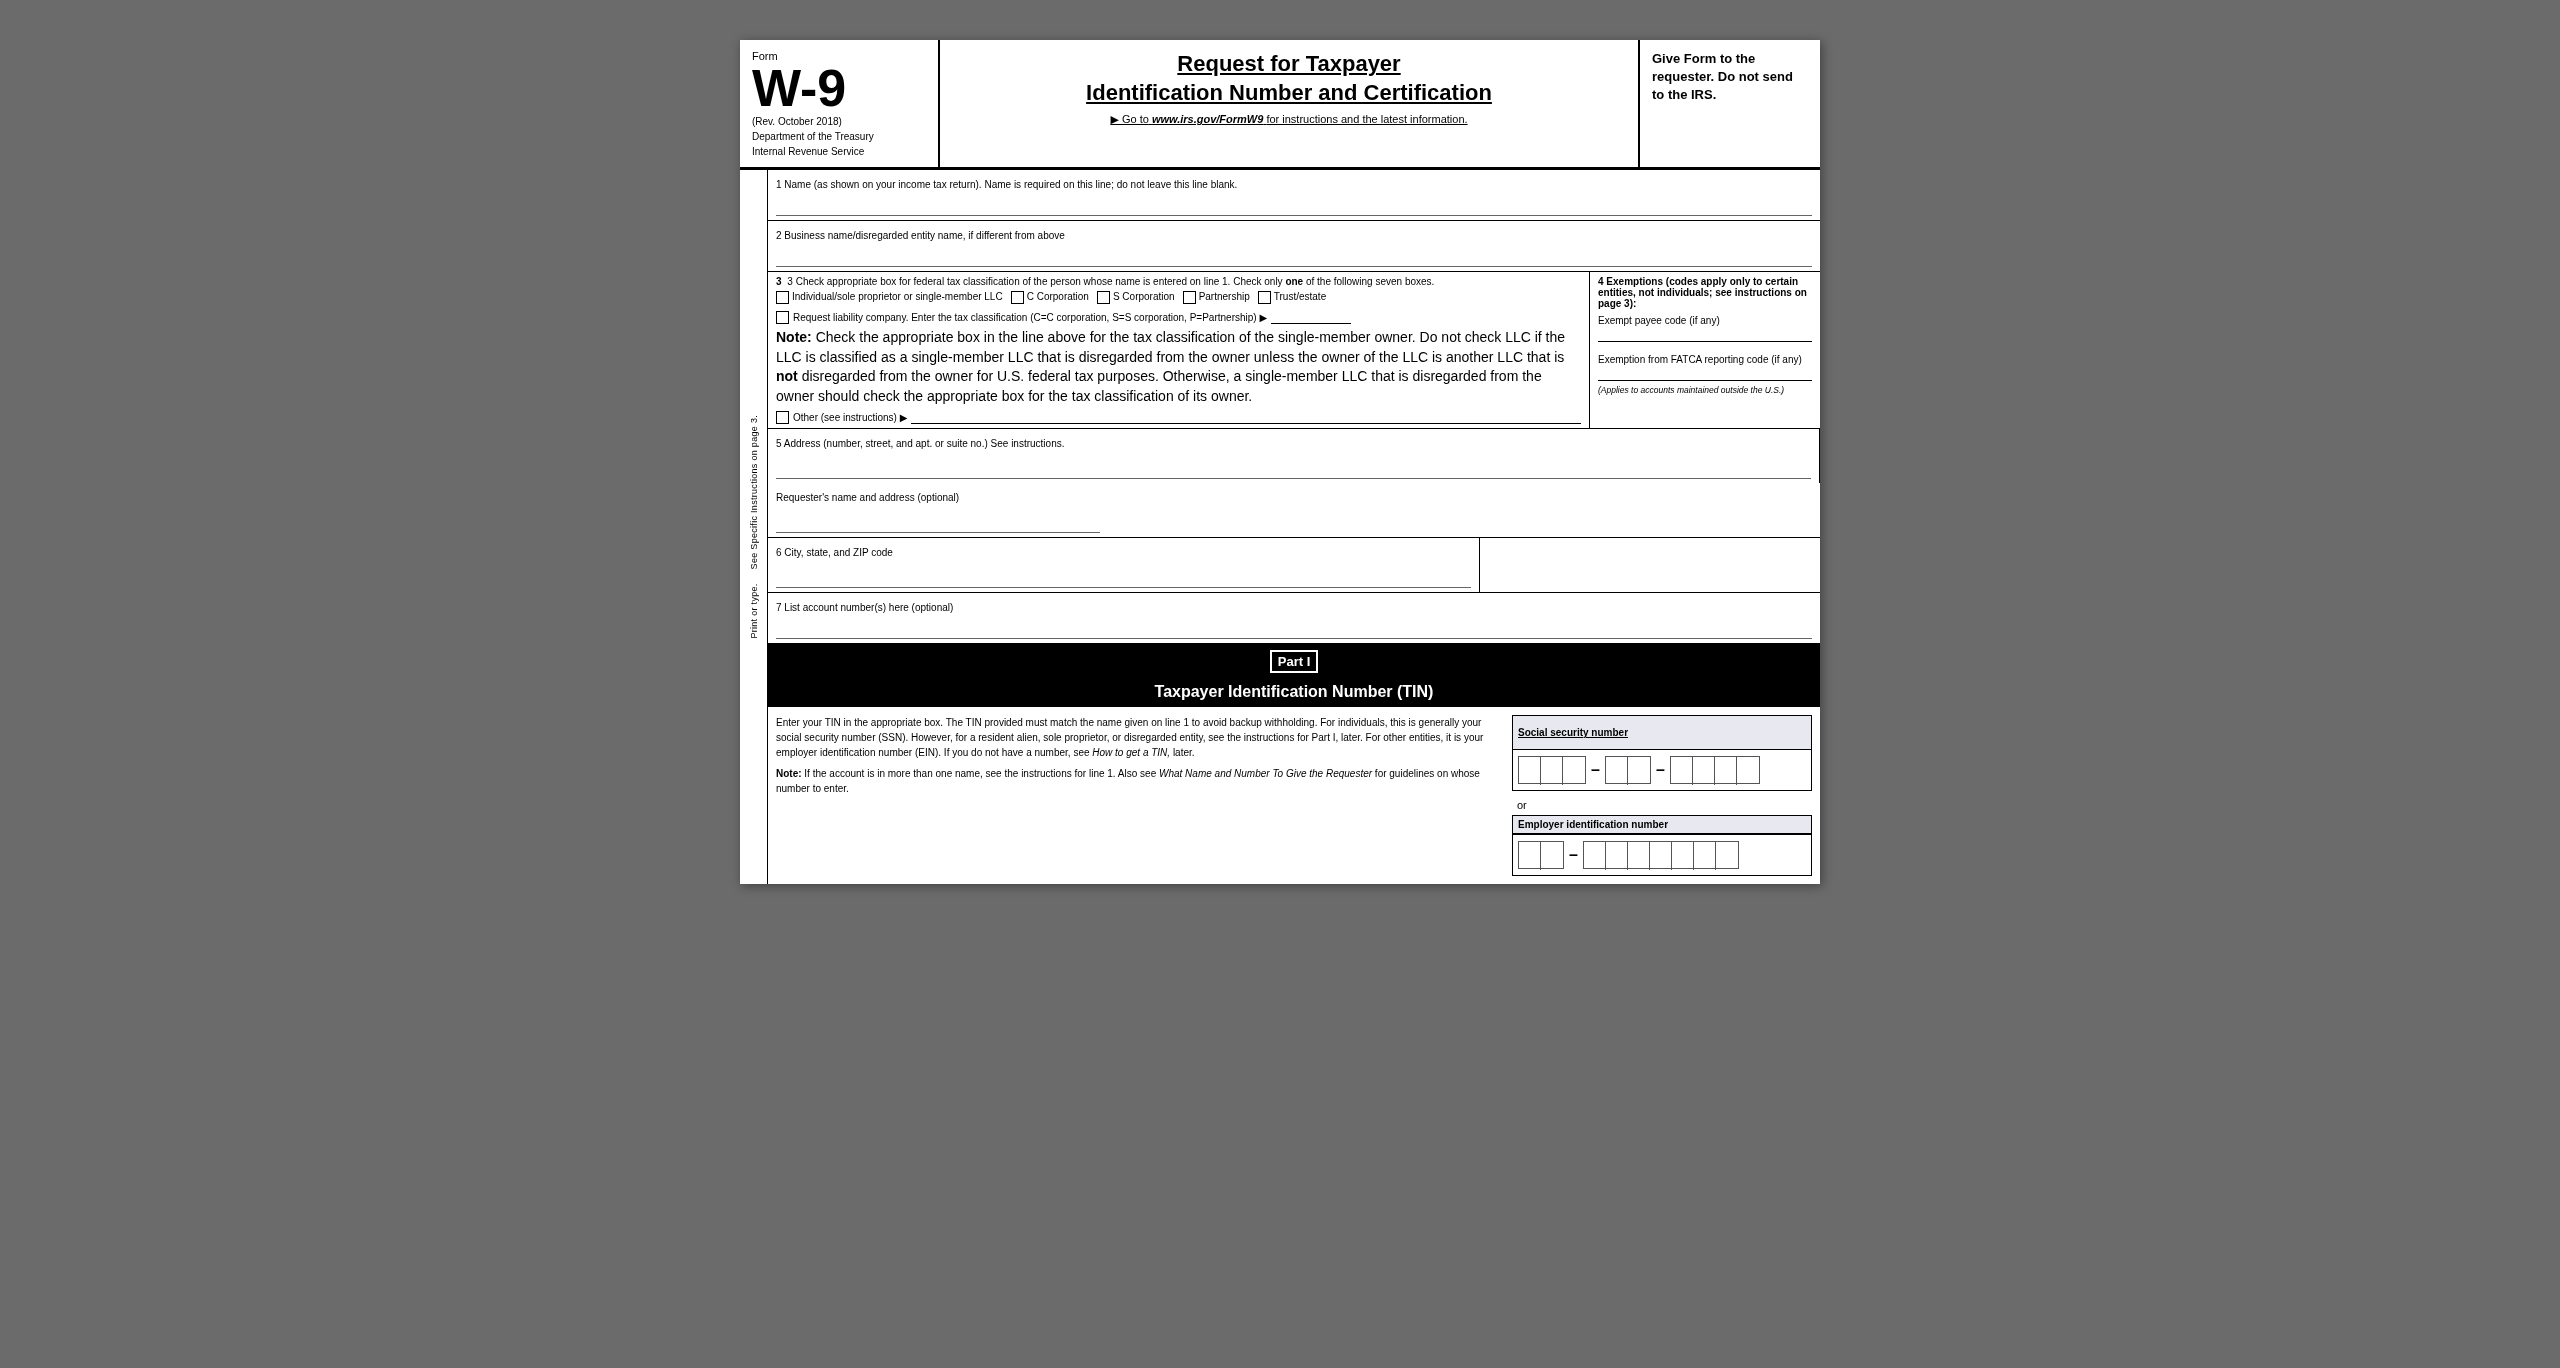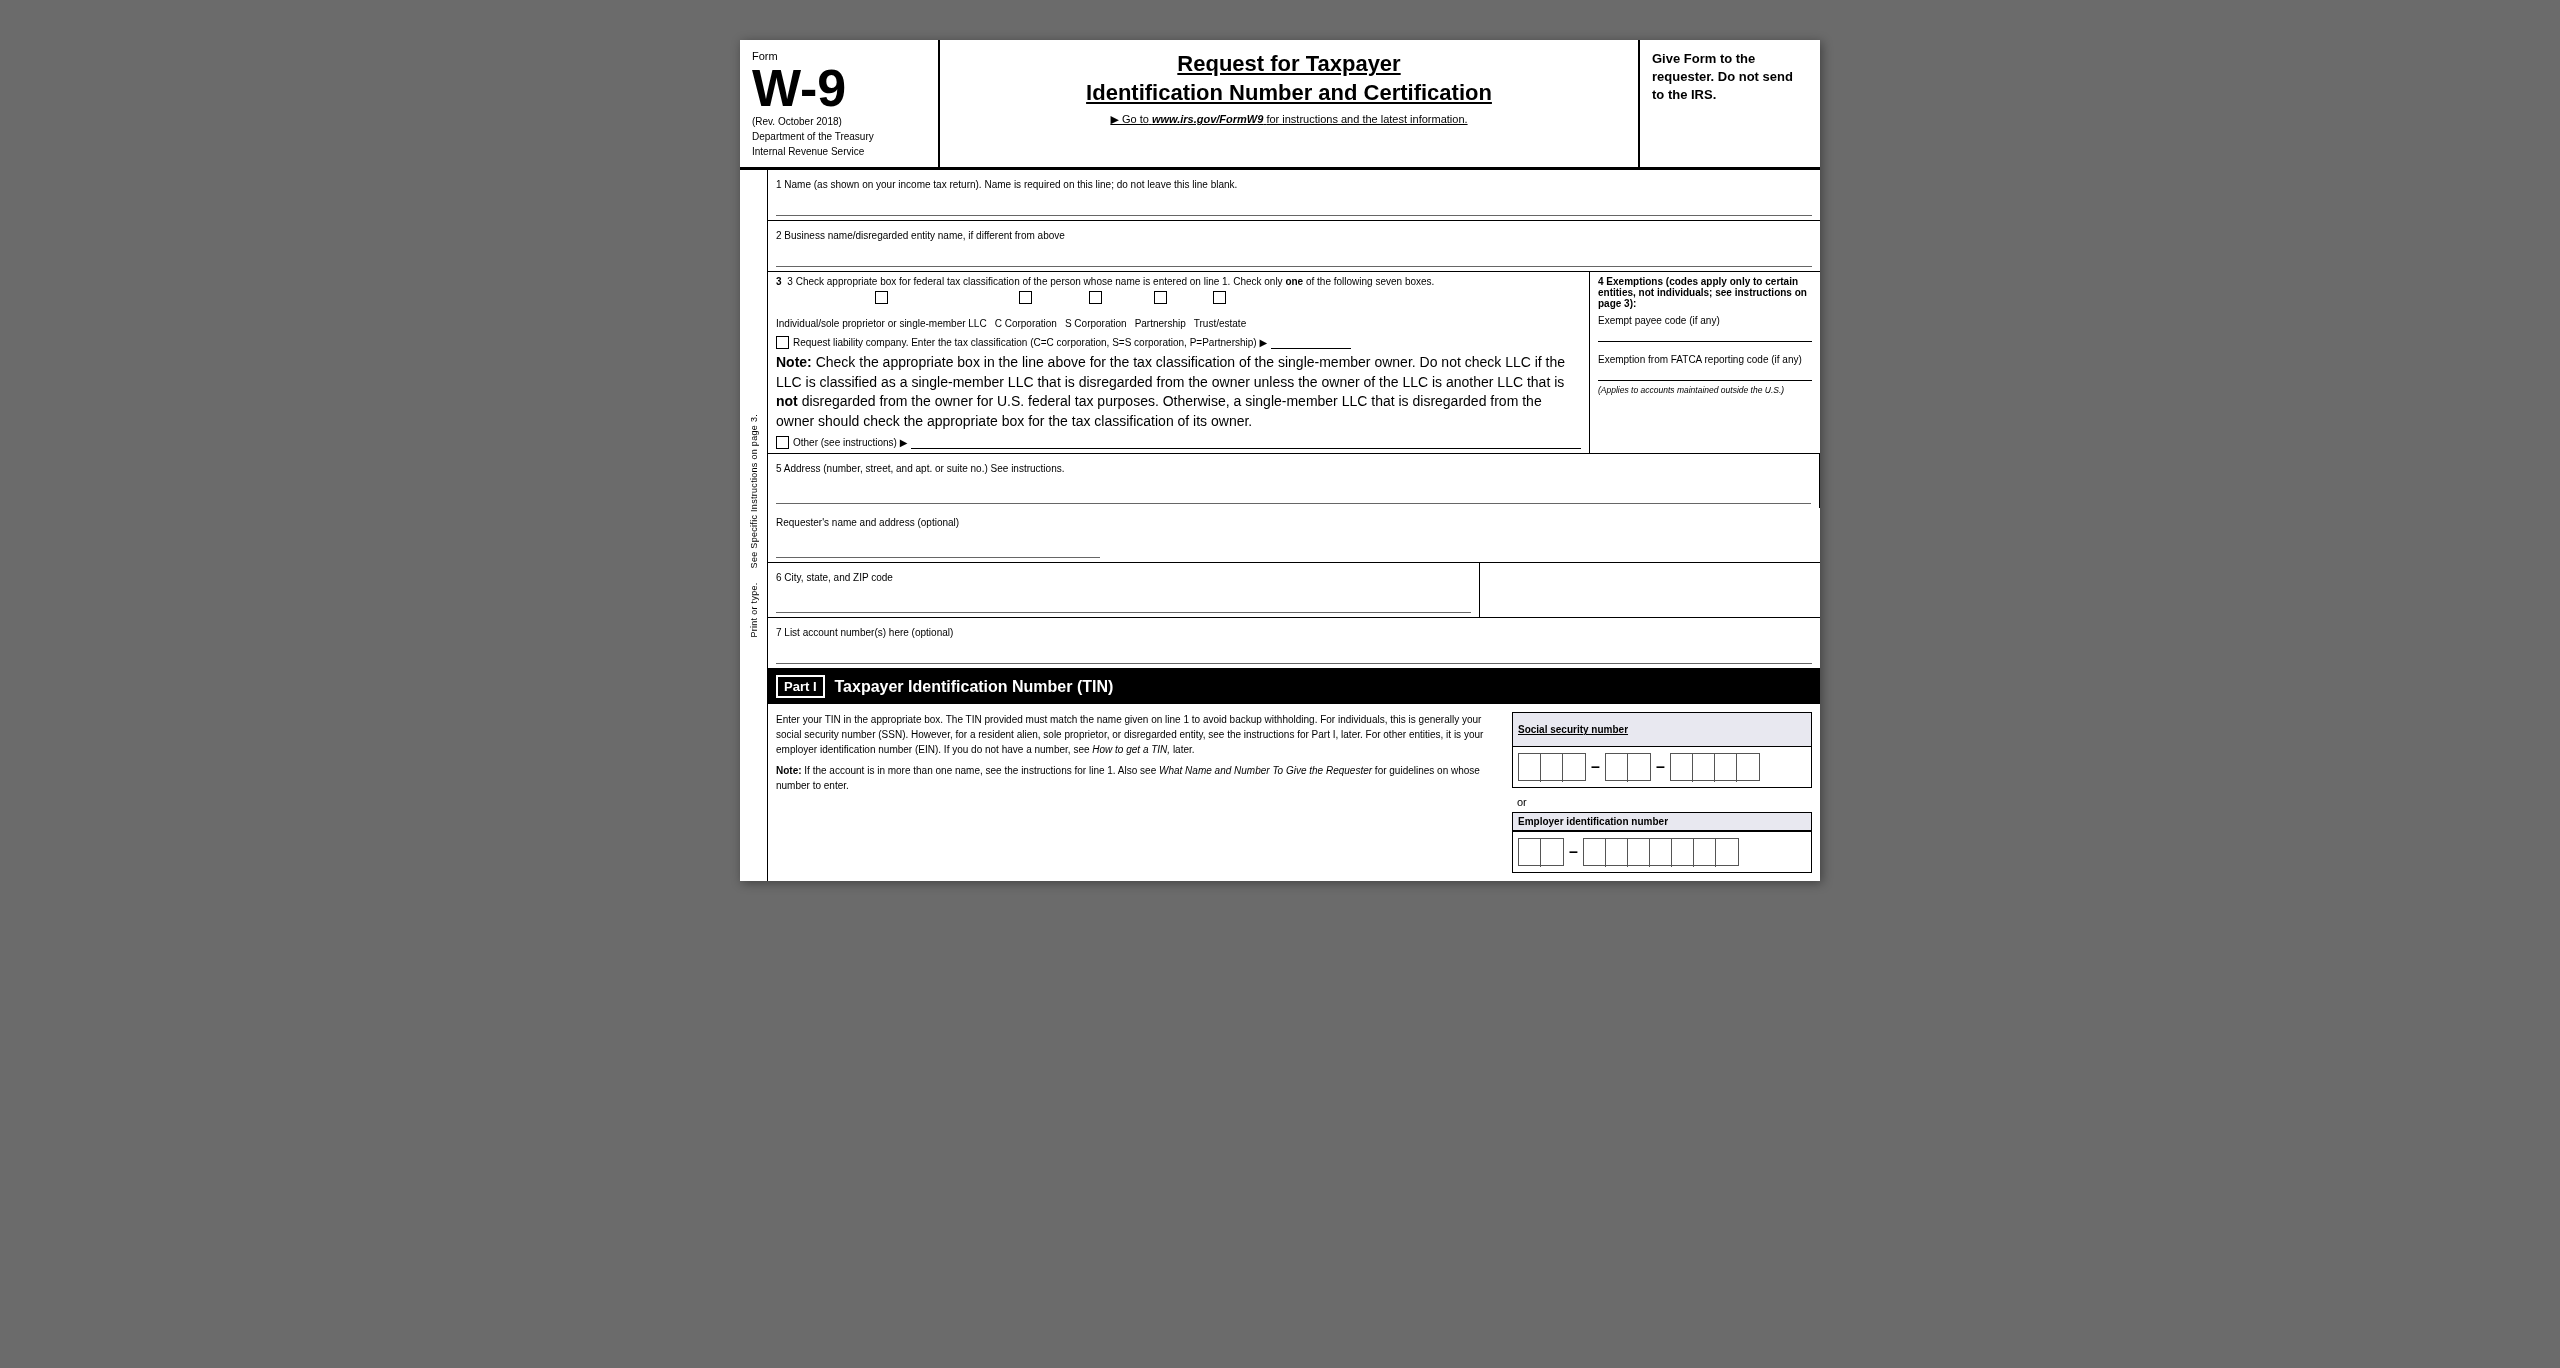--- a/index.html
+++ b/index.html
@@ -132,23 +132,22 @@
     .checkboxes-row {
       display: flex;
       flex-wrap: wrap;
       gap: 8px;
       align-items: center;
       margin-top: 4px;
       font-size: 10px;
     }
     .checkbox-item {
       display: flex;
-      align-items: center;
-      gap: 14px;
-      flex-direction: column;
+      align-items: flex-start;
+      gap: 3px;
     }
     .checkbox-box {
       width: 13px;
       height: 13px;
       border: 1px solid black;
       display: inline-block;
       flex-shrink: 0;
     }
     .llc-row {
       display: flex;
@@ -238,20 +237,21 @@
       border-bottom: 1px solid black;
     }
     
     .part-header {
       display: flex;
       align-items: center;
       gap: 10px;
       padding: 6px 8px;
       background: #000;
       color: white;
+      flex-direction: column;
     }
     .part-badge {
       background: #000;
       color: white;
       font-weight: bold;
       font-size: 13px;
       padding: 2px 6px;
       border: 2px solid white;
     }
     .part-title {

